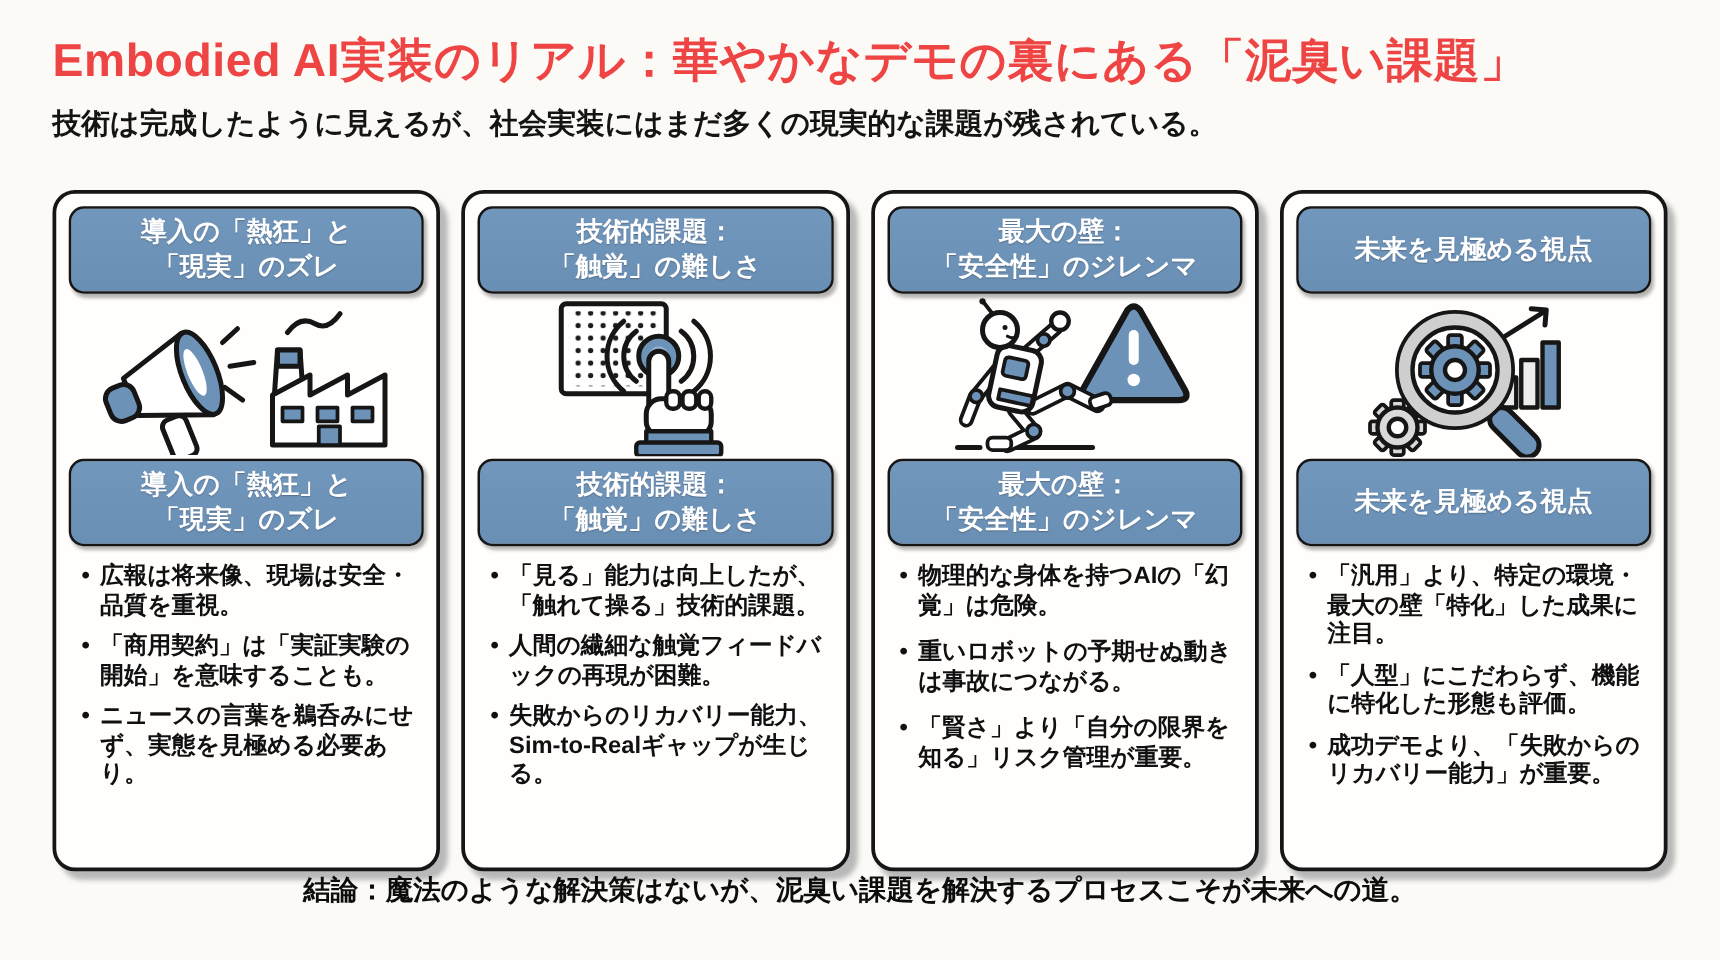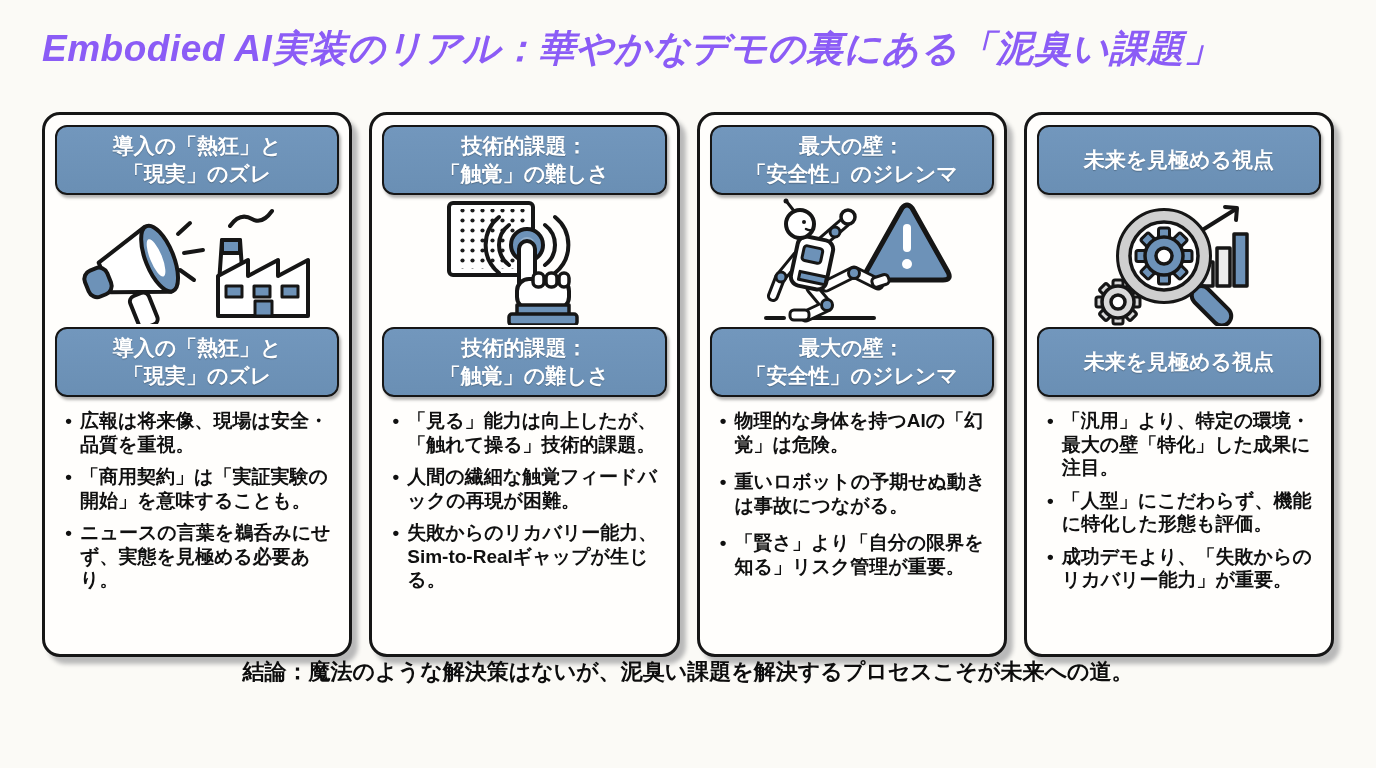--- a/index.html
+++ b/index.html
@@ -3,21 +3,21 @@
 <meta charset="utf-8">
 <style>
   * { box-sizing: border-box; margin: 0; padding: 0; }
   html,body { width:1376px; height:768px; overflow:hidden; }
   body {
     background:#fbfaf6;
     font-family:"Liberation Sans","DejaVu Sans",sans-serif;
     color:#111;
   }
   .header { padding:24px 42px 0 42px; }
-  .title { font-size:37px; font-weight:800; color:#8b5cf6; letter-spacing:0.5px; margin-bottom:9px;font-style:italic; }
+  .title { font-size:37px; font-weight:800; color:#ef4444; letter-spacing:0.5px; margin-bottom:9px; }
   .subtitle { font-size:23px; font-weight:700; color:#141414; }
 
   .cards { display:flex; gap:17px; padding:0 42px; margin-top:38px; }
   .card {
     flex:1 1 0; height:545px;
     background:#fffefc;
     border:3px solid #161616; border-radius:18px;
     box-shadow:6px 7px 4px #b9b9b9;
     padding:10px 10px 12px 10px;
     display:flex; flex-direction:column;
@@ -39,20 +39,21 @@
   .dot { flex:0 0 23px; text-align:center; font-size:19px; }
   .btext { flex:1 1 auto; }
   .footer { text-align:center; font-size:22px; font-weight:800; color:#0d0d0d; }
   svg .oln { stroke:#161616; stroke-linecap:round; stroke-linejoin:round; }
 </style>
 </head>
 <body>
 
 <div class="header">
   <div class="title">Embodied AI実装のリアル：華やかなデモの裏にある「泥臭い課題」</div>
+  <div class="subtitle">技術は完成したように見えるが、社会実装にはまだ多くの現実的な課題が残されている。</div>
 </div>
 
 <div class="cards">
 
   <div class="card">
     <div class="banner">
       <span class="bline">導入の「熱狂」と</span>
       <span class="bline">「現実」のズレ</span>
     </div>
     <div class="iconbox">

